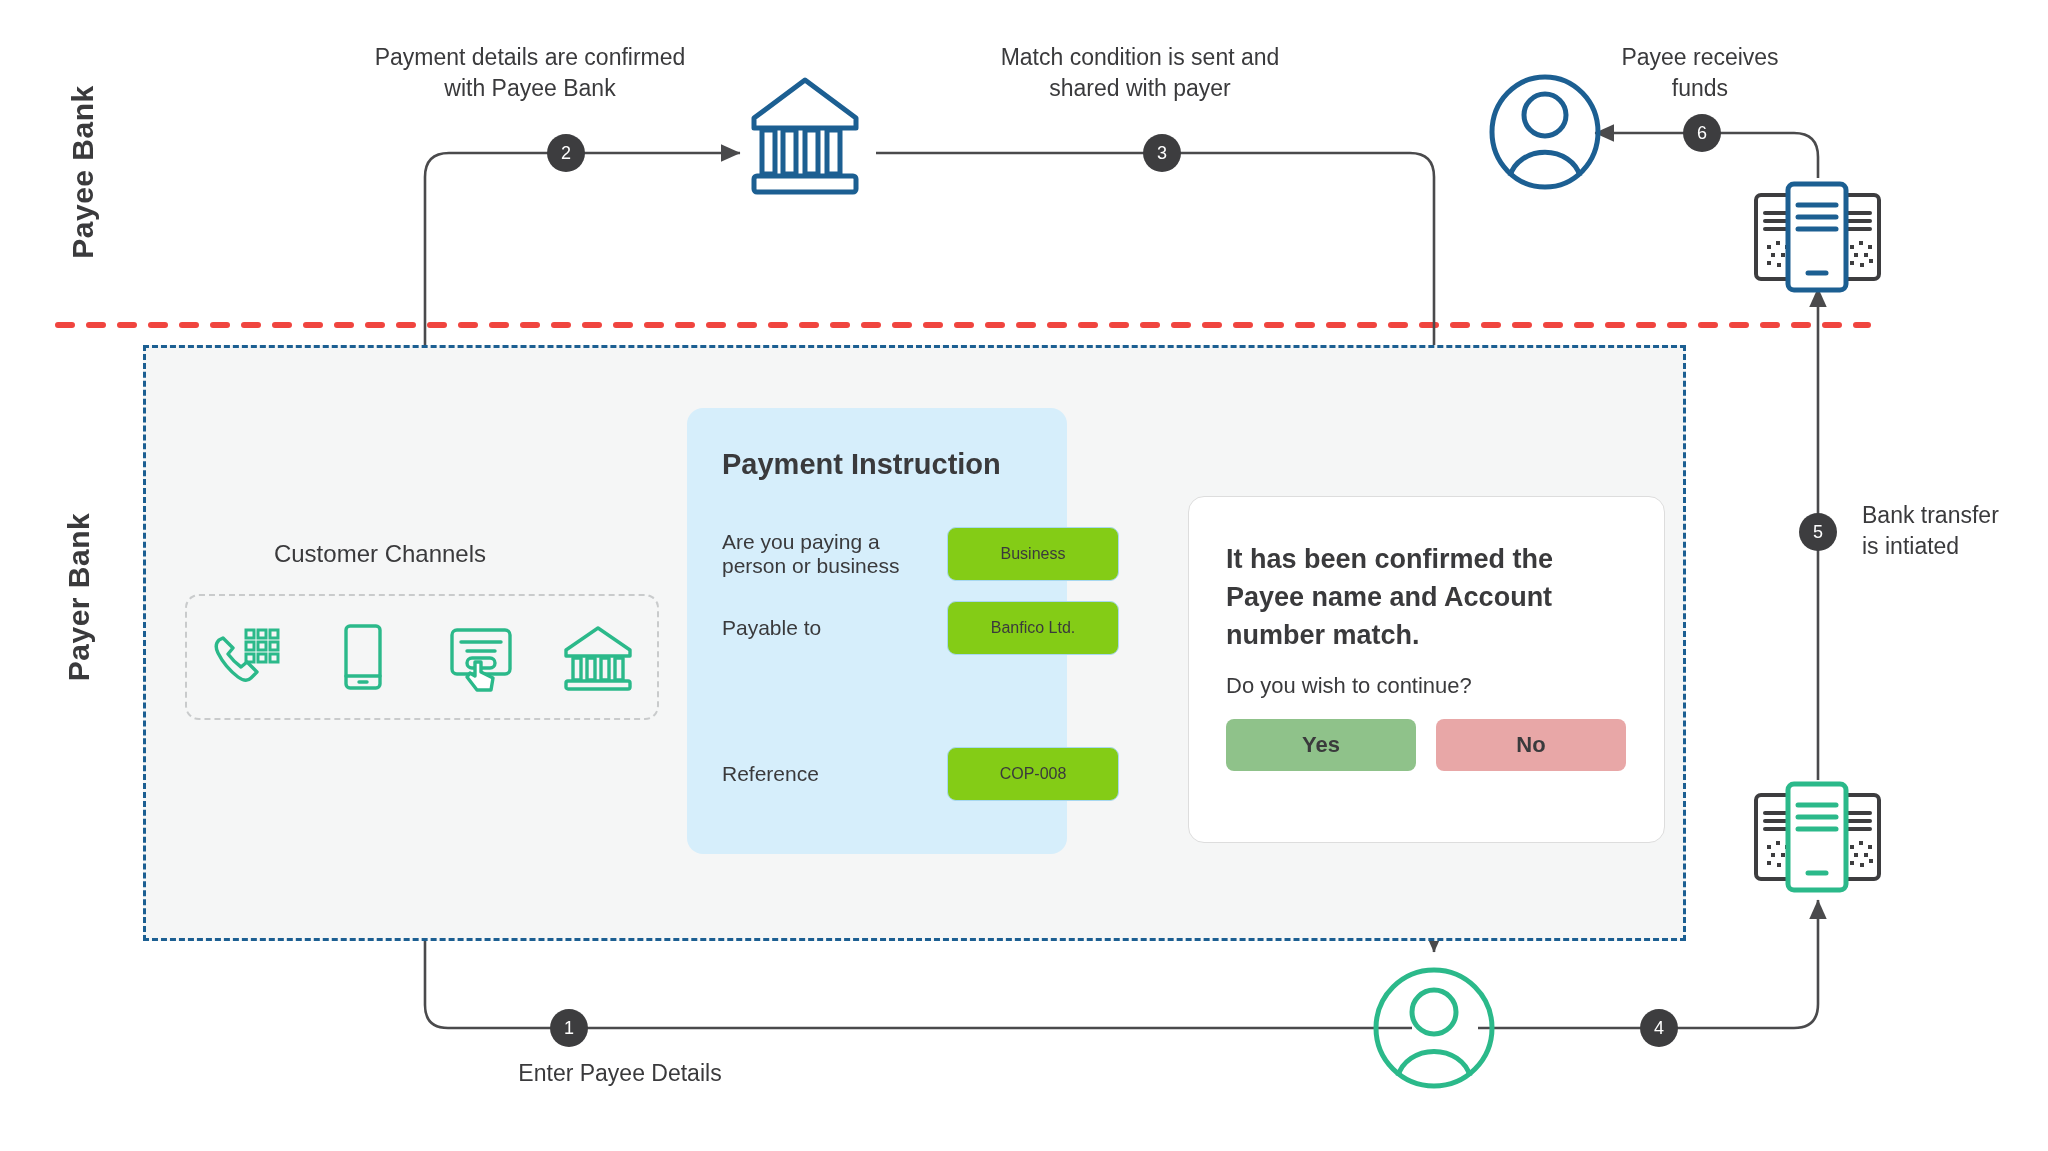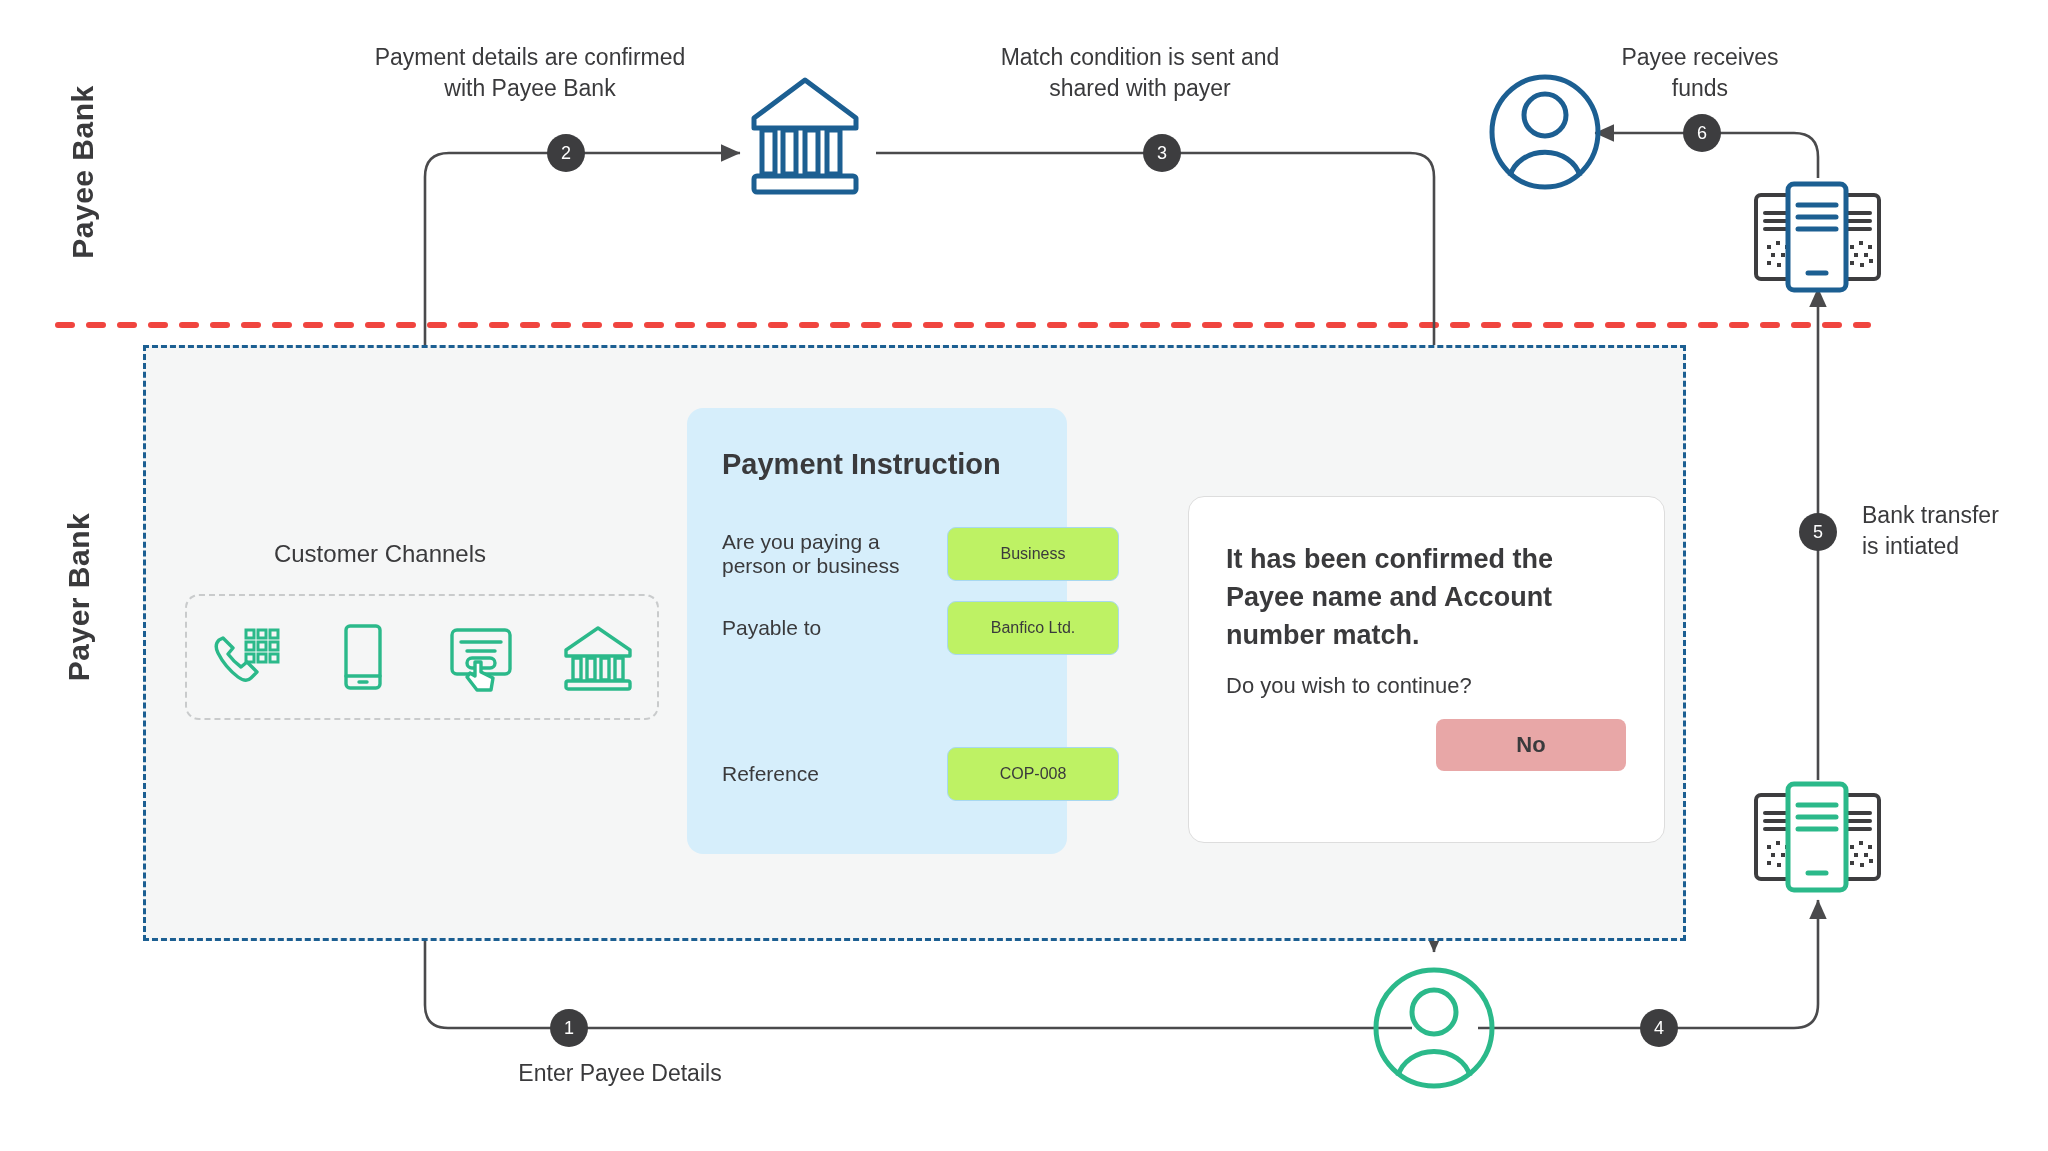--- a/index.html
+++ b/index.html
@@ -63,21 +63,21 @@
     font-size:29px; font-weight:bold; color:#3a3a3c;
   }
   .pi-row{
     position:absolute; left:35px; width:400px; height:56px;
     display:flex; align-items:center;
   }
   .pi-label{
     width:225px; font-size:21px; line-height:24px; color:#3a3a3c;
   }
   .pi-value{
-    width:170px; height:52px; background:#bef264;
+    width:170px; height:52px; background:#84cc16;
     border:1.5px solid #a8d8f0; border-radius:9px;
     display:flex;align-items:center;justify-content:center;
     font-size:16px;color:#3a3a3c;
   }
   #pi-r0{top:118px;} #pi-r1{top:192px;} #pi-r2{top:266px;} #pi-r3{top:338px;}
 
   
   #confirm-card{
     left:1188px; top:460px; width:475px; height:345px;
     background:#ffffff; border:1.5px solid #dddddd; border-radius:16px;margin-top:36px;
@@ -331,16 +331,17 @@
 
     <div class="pi-row" id="pi-r3">
       <div class="pi-label">Reference</div>
       <div class="pi-value">COP-008</div>
     </div>
   </div>
 
   <div class="abs" id="confirm-card">
     <div id="confirm-head">It has been confirmed the Payee name and Account number match.</div>
     <div id="confirm-sub">Do you wish to continue?</div>
+    <button class="confirm-btn" id="btn-yes">Yes</button>
     <button class="confirm-btn" id="btn-no">No</button>
   </div>
 
 </div>
 
 </body></html>

